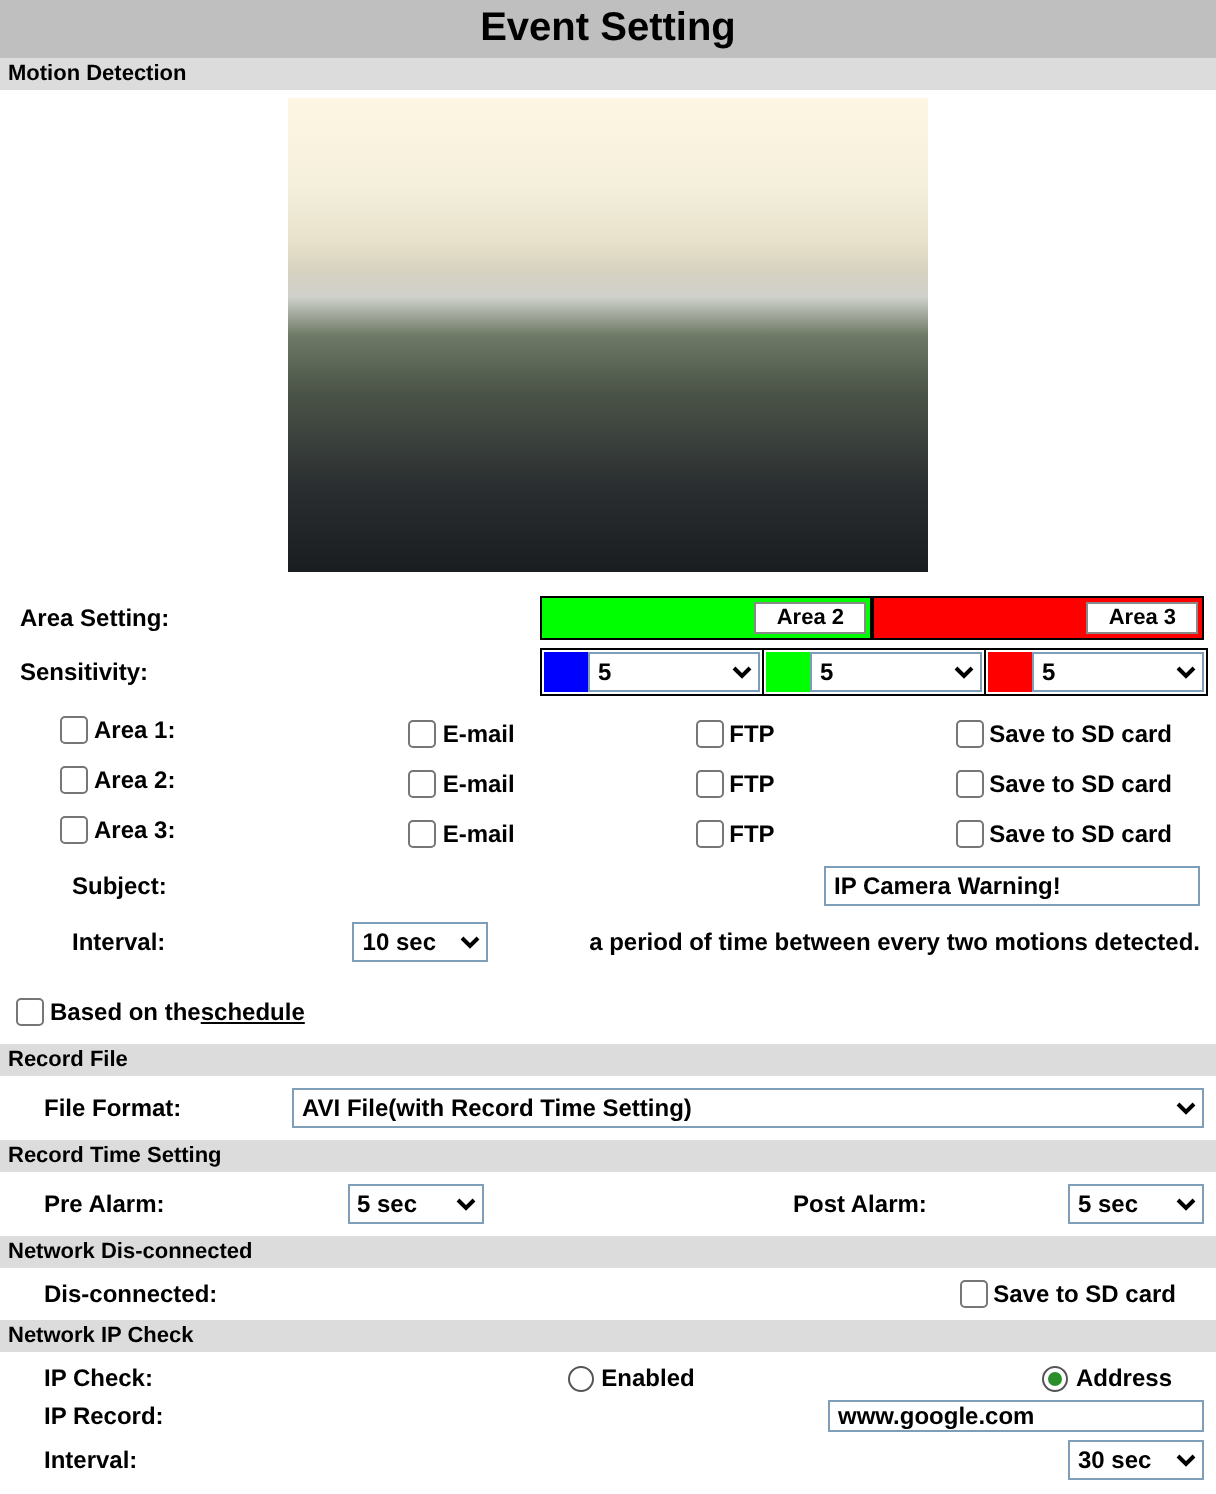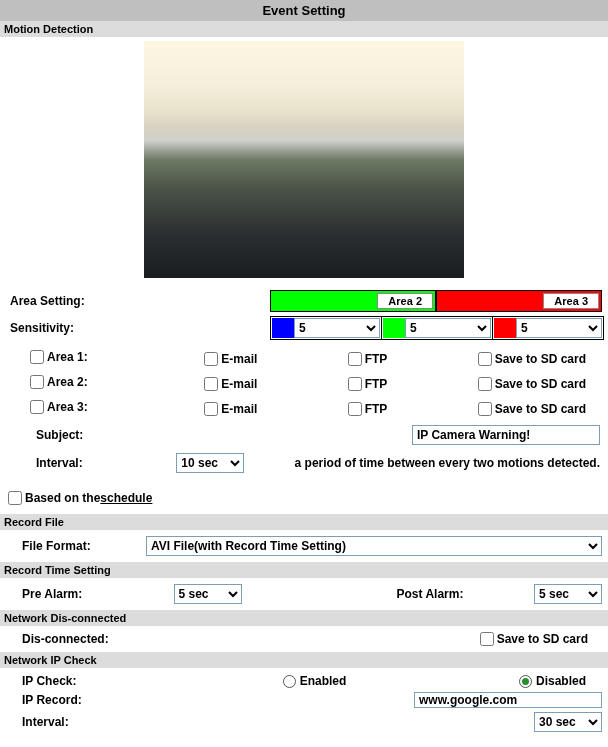--- a/index.html
+++ b/index.html
@@ -8,21 +8,21 @@
   font-size: 12px;
   font-weight: bold;
   width: 608px;
   background: #fff;
   color: #000;
 }
 .title-bar {
   background: #bfbfbf;
   text-align: center;
   padding: 3px 0;
-  font-size: 13px;
+  font-size: 20px;
 }
 .section-header {
   background: #dcdcdc;
   padding: 2px 4px;
   font-size: 11px;
 }
 .section-body {
   padding: 4px 6px;
 }
 .preview {
@@ -287,21 +287,21 @@
 <div class="section-header">Network IP Check</div>
 <div class="section-body">
   <div class="row">
     <div class="label-col-indent">IP Check:</div>
     <span class="radio-wrap">
       <span class="radio"></span>
       <span>Enabled</span>
     </span>
     <span class="radio-wrap">
       <span class="radio sel"></span>
-      <span>Disabled</span>
+      <span>Address</span>
     </span>
   </div>
   <div class="row">
     <div class="label-col-indent">IP Record:</div>
     <input type="text" class="ip-input" value="www.google.com" style="">
   </div>
   <div class="row">
     <div class="label-col-indent">Interval:</div>
     <select class="select-sm"><option>30 sec</option></select>
   </div>

